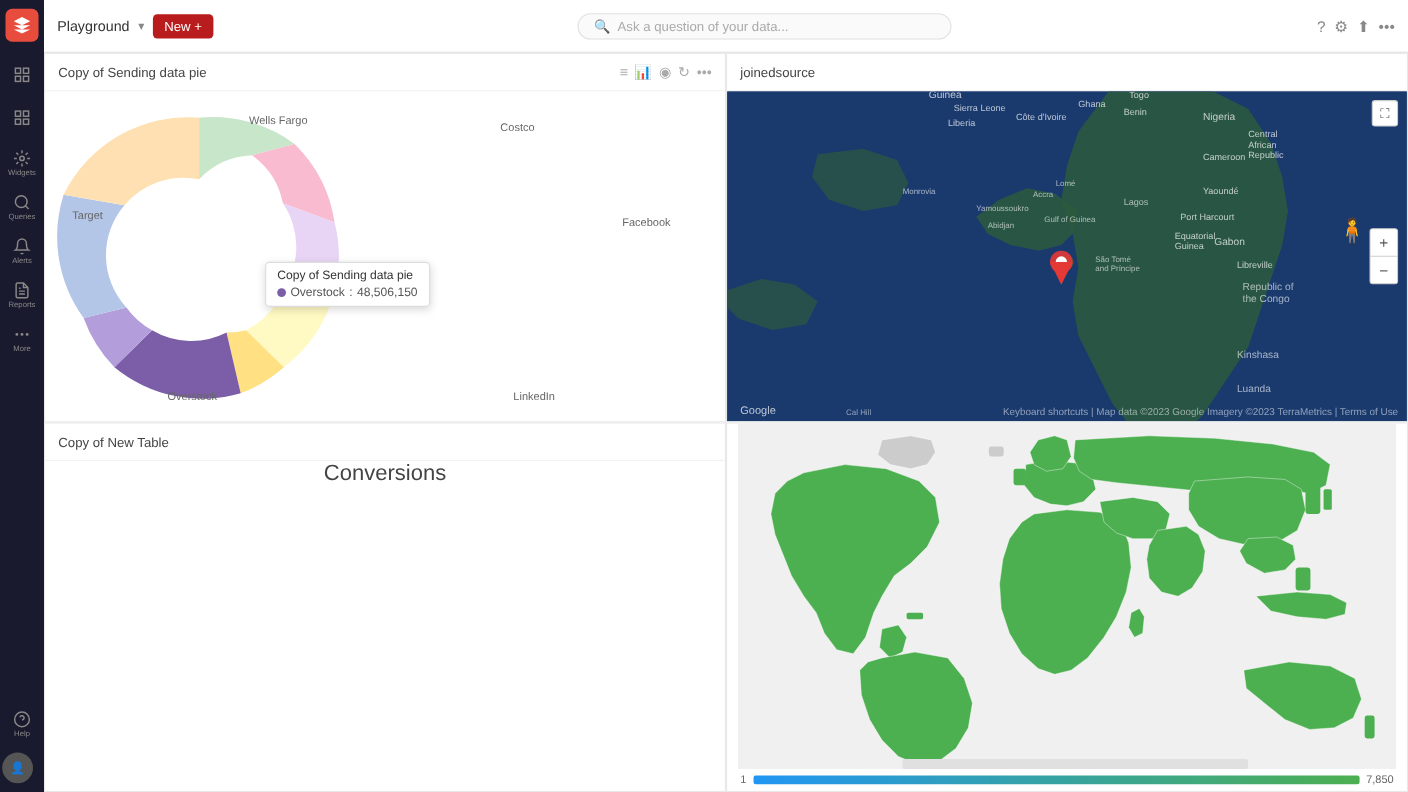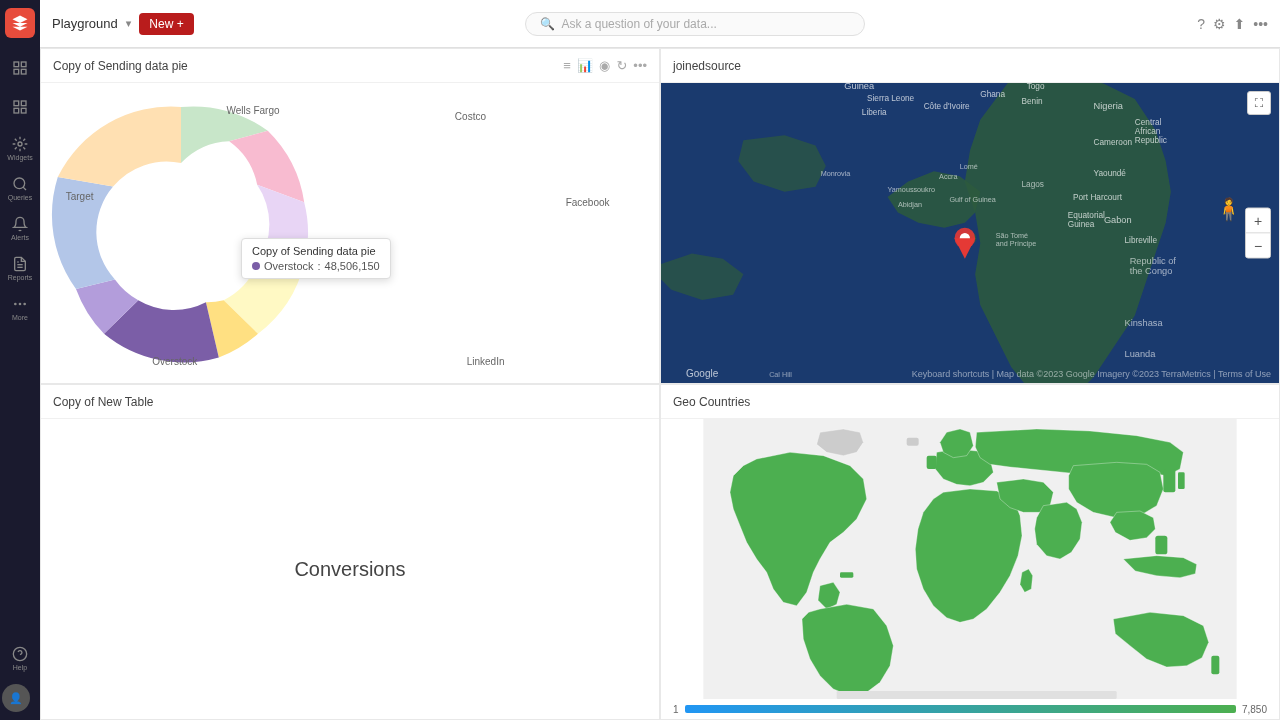--- a/index.html
+++ b/index.html
@@ -172,32 +172,32 @@
       border-radius: 3px; overflow: hidden; z-index: 10;
     }
     .map-zoom-btn {
       width: 24px; height: 24px;
       display: flex; align-items: center; justify-content: center;
       cursor: pointer; font-size: 14px; color: #555;
       border: none; background: white;
     }
     .map-zoom-divider { height: 1px; background: #ccc; }
     .map-google-logo {
-      position: absolute; bottom: 4px; left: 25px;
+      position: absolute; bottom: 4px; left: 12px;
       font-size: 10px; color: rgba(255,255,255,0.7);
     }
     .map-attribution {
       position: absolute; bottom: 4px; right: 8px;
       font-size: 9px; color: rgba(255,255,255,0.5);
     }
 
     
     .metric-container {
       width: 100%; height: 100%;
-      display: flex; flex-direction: column; align-items: center; justify-content: center;
+      display: flex; flex-direction: row; justify-content: center;
     }
     .metric-label { font-size: 20px; color: #444; font-weight: 400; }
     .metric-value { font-size: 52px; color: #333; font-weight: 300; }
 
     
     .geo-container {
       width: 100%; height: 100%;
       display: flex; flex-direction: column;
       position: relative;
       overflow: hidden;
@@ -471,23 +471,20 @@
         <span class="panel-title">Copy of New Table</span>
       </div>
       <div class="panel-body">
         <div class="metric-container">
           <div class="metric-label">Conversions</div>
         </div>
       </div>
     </div>
 
     <div class="panel">
-      <div class="panel-header">
-        <span class="panel-title">Geo Countries</span>
-      </div>
       <div class="panel-body">
         <div class="geo-container">
 
           <svg class="world-map-svg" viewBox="0 0 800 420" preserveAspectRatio="xMidYMid meet">
             <rect width="800" height="420" fill="#f0f0f0"></rect>
 
             <path d="M80,60 L130,50 L180,55 L220,70 L240,90 L245,120 L230,150 L210,170 L190,185 L175,210 L165,230 L155,260 L140,280 L120,275 L105,255 L95,230 L80,210 L65,185 L55,160 L45,135 L40,110 L45,85 L60,70 Z" fill="#4CAF50" stroke="#fff" stroke-width="0.5"></path>
 
             <path d="M175,20 L210,15 L235,20 L240,35 L230,50 L210,55 L185,50 L170,38 Z" fill="#cccccc" stroke="#fff" stroke-width="0.5"></path>
 

